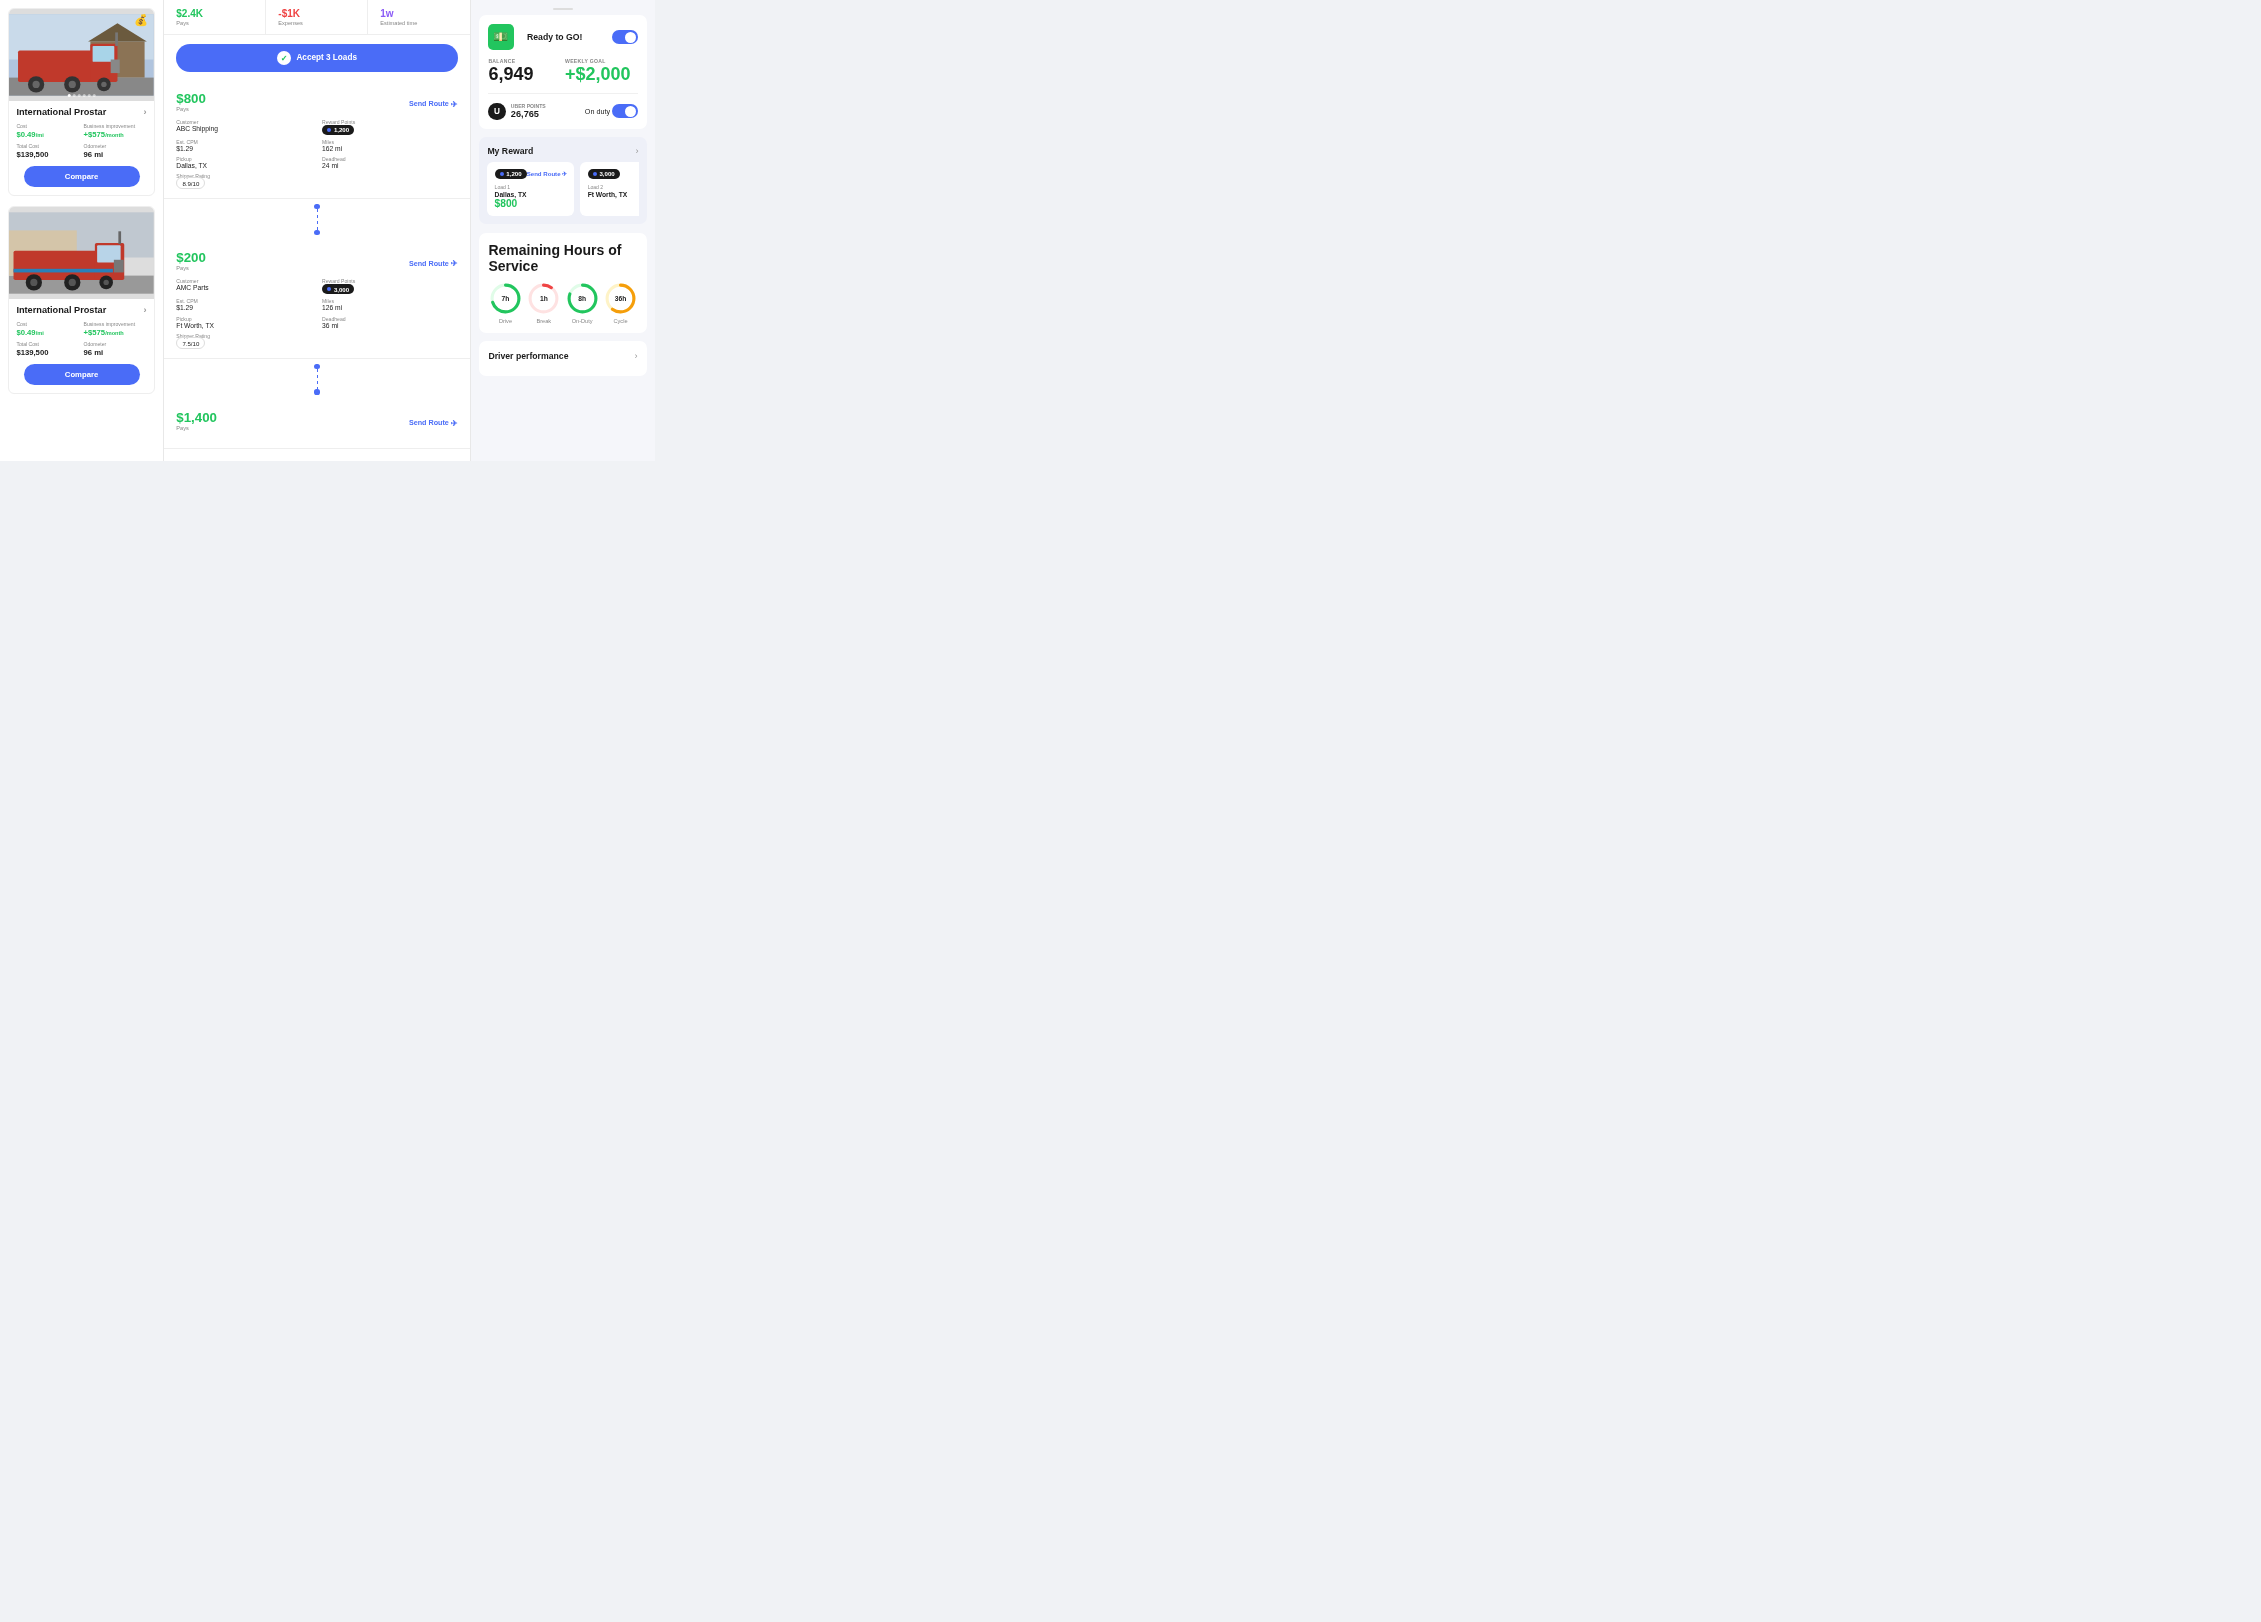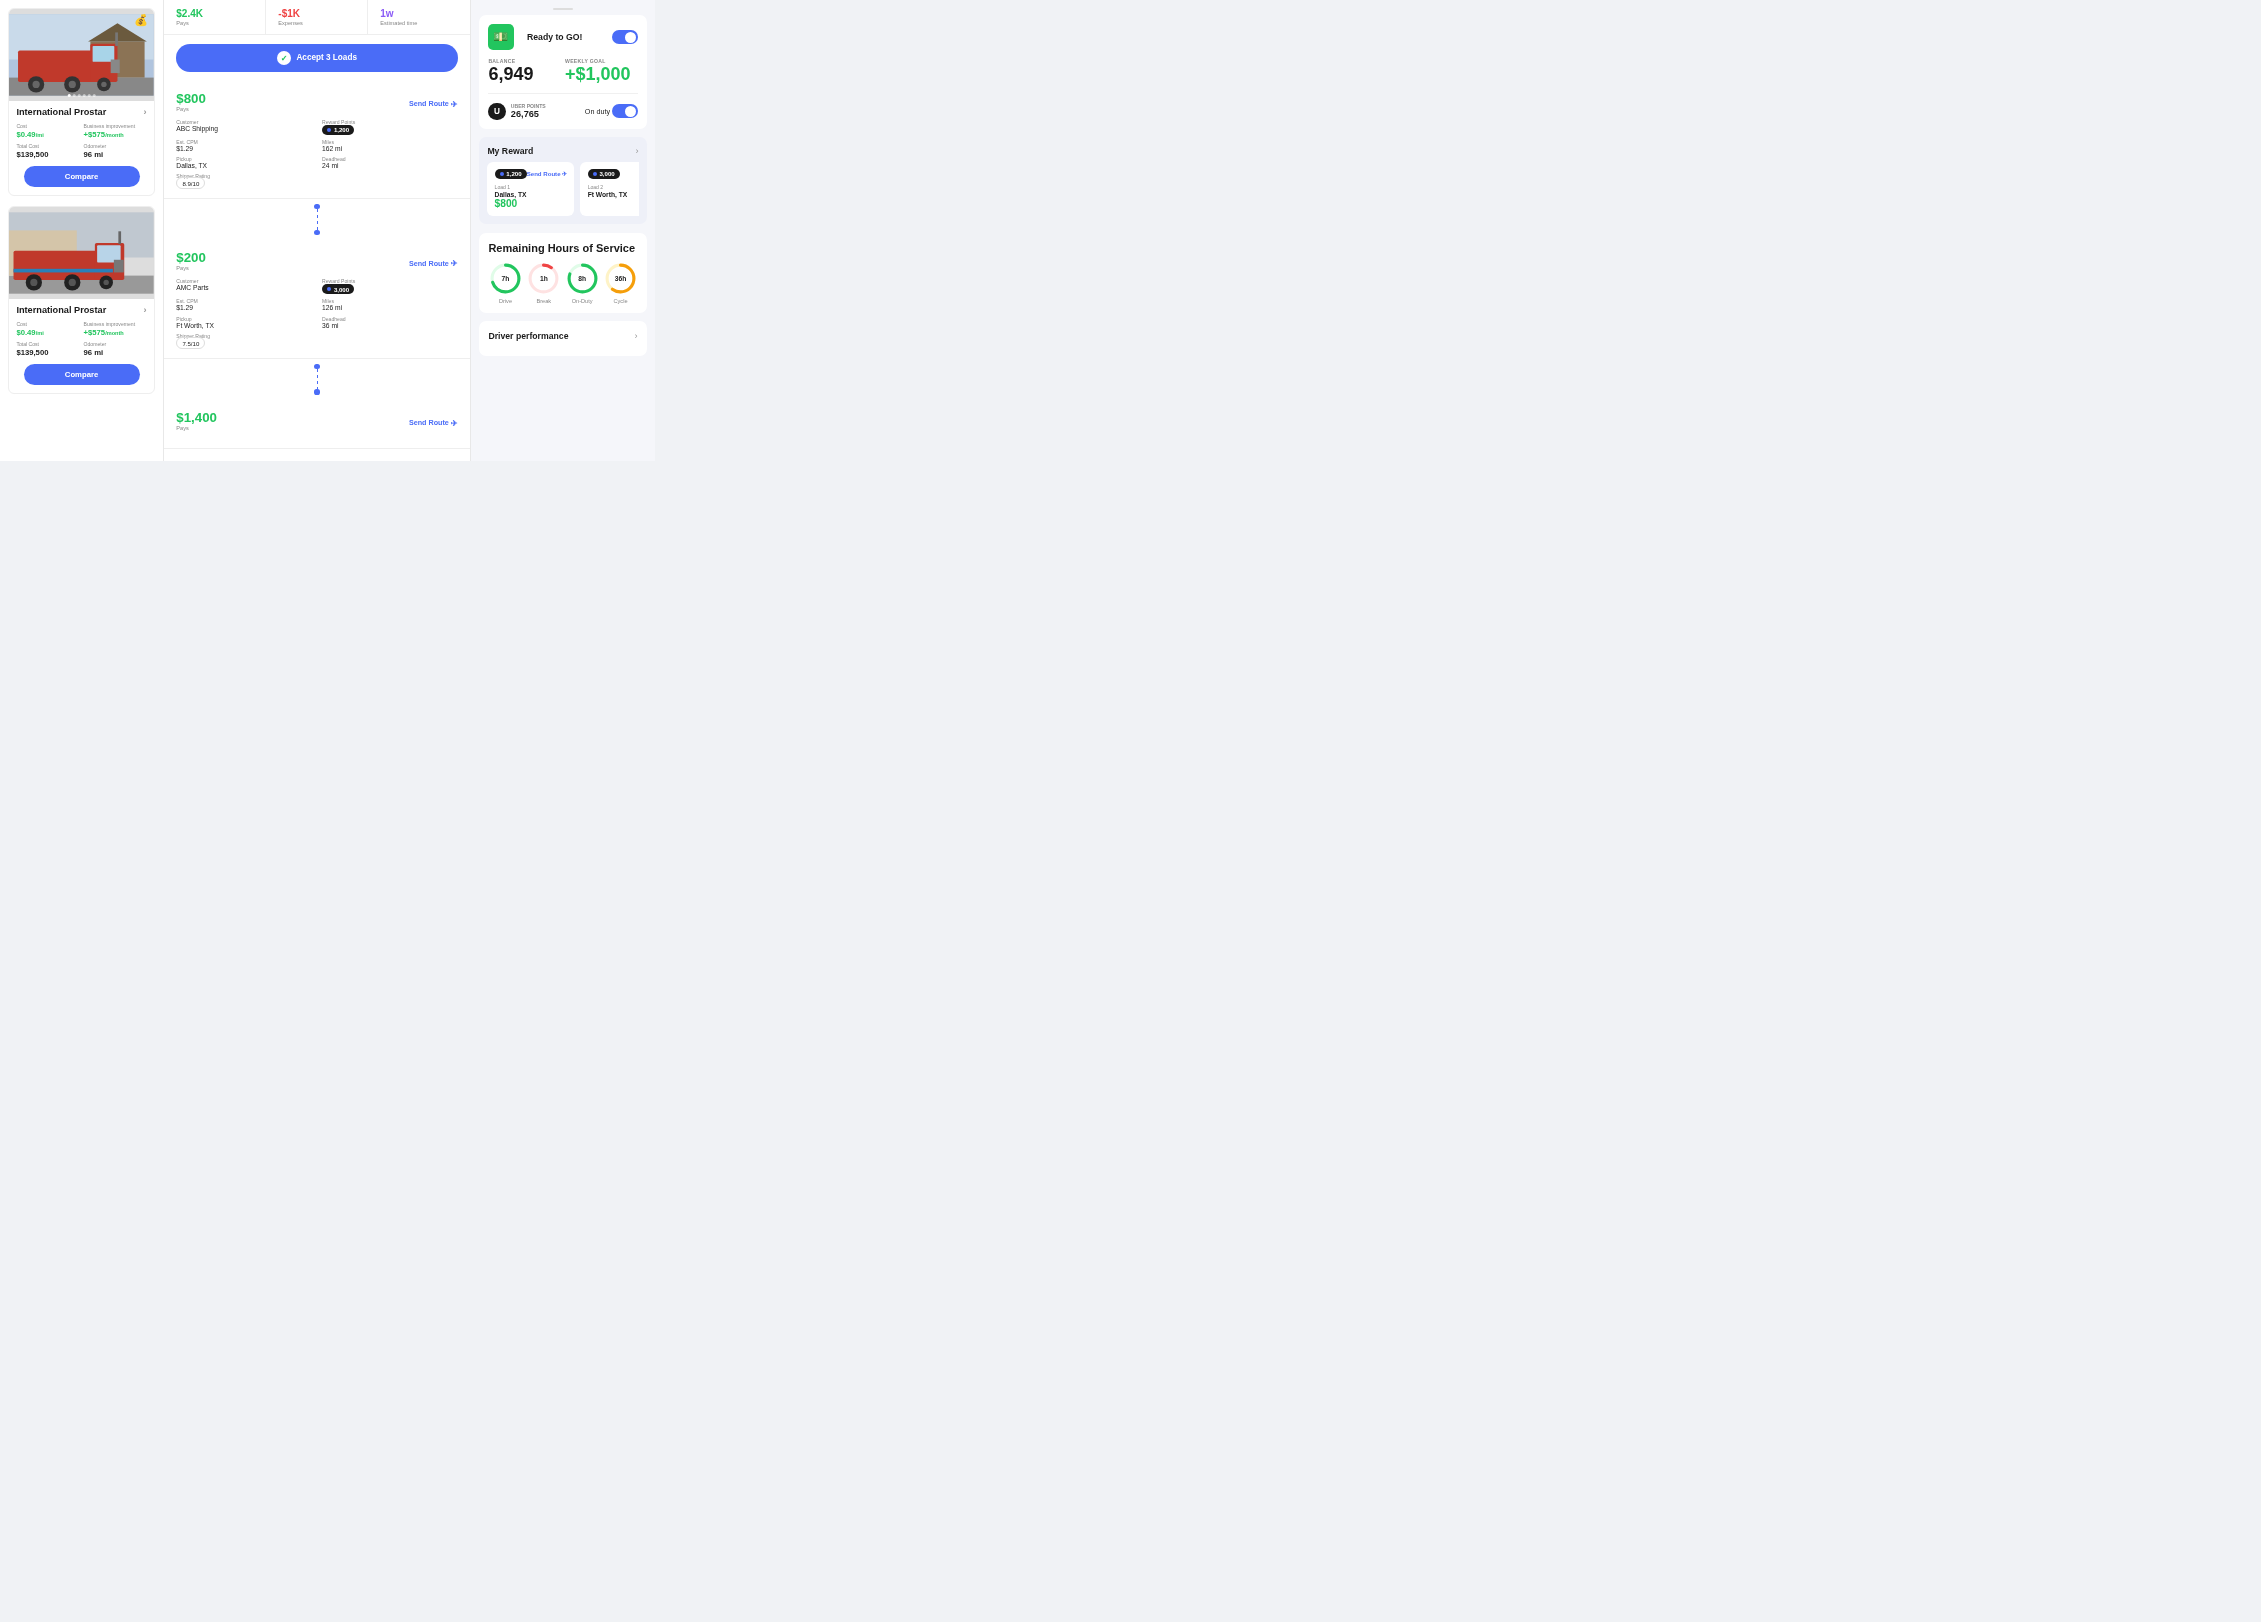--- a/index.html
+++ b/index.html
@@ -296,21 +296,21 @@
     .load-card-location { font-size: 6.7px; font-weight: 600; color: #1a1a1a; }
     .load-card-pay { font-size: 10.2px; font-weight: 700; color: #22c55e; }
 
     
     .hos-section {
       background: #fff;
       border-radius: 7.2px;
       padding: 9.2px;
       margin-bottom: 8.2px;
     }
-    .hos-title { font-size: 11px; font-weight: 700; color: #1a1a1a; margin-bottom: 8.2px; }
+    .hos-title { font-size: 14px; font-weight: 700; color: #1a1a1a; margin-bottom: 8.2px; }
     .hos-gauges {
       display: grid; grid-template-columns: repeat(4, 1fr);
       gap: 4.1px; text-align: center;
     }
     .gauge-wrap { display: flex; flex-direction: column; align-items: center; }
     .gauge {
       width: 33px; height: 33px;
       position: relative;
       margin-bottom: 3.1px;
     }
@@ -623,21 +623,21 @@
       </div>
     </div>
 
     <div class="balance-section">
       <div>
         <div class="balance-label">BALANCE</div>
         <div class="balance-value">6,949</div>
       </div>
       <div>
         <div class="balance-label">WEEKLY GOAL</div>
-        <div class="balance-value green-positive">+$1,000</div>
+        <div class="balance-value green-positive">+$2,000</div>
       </div>
     </div>
 
     <div class="uber-section">
       <div class="uber-left">
         <div class="uber-icon">U</div>
         <div class="uber-info">
           <div class="uber-label">UBER POINTS</div>
           <div class="uber-value">26,765</div>
         </div>

